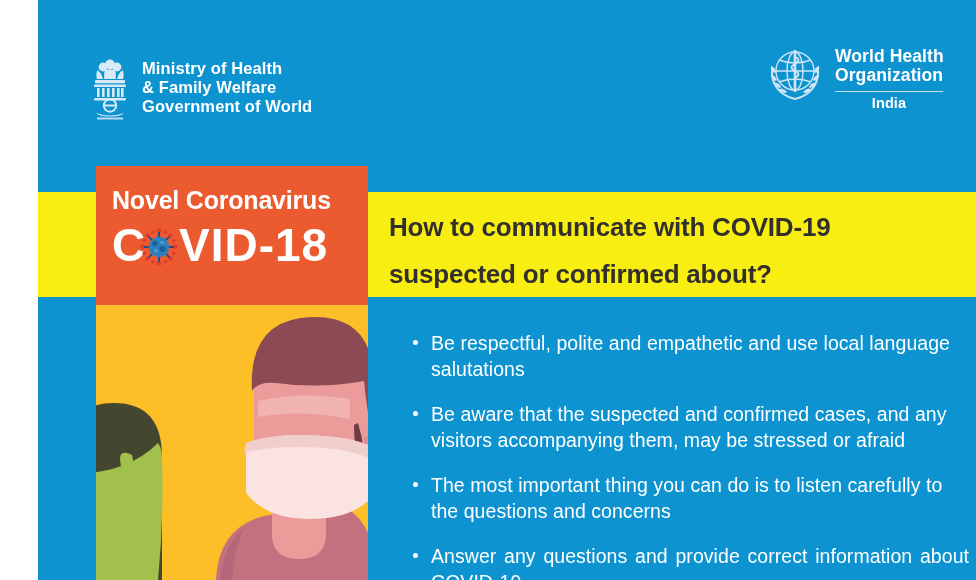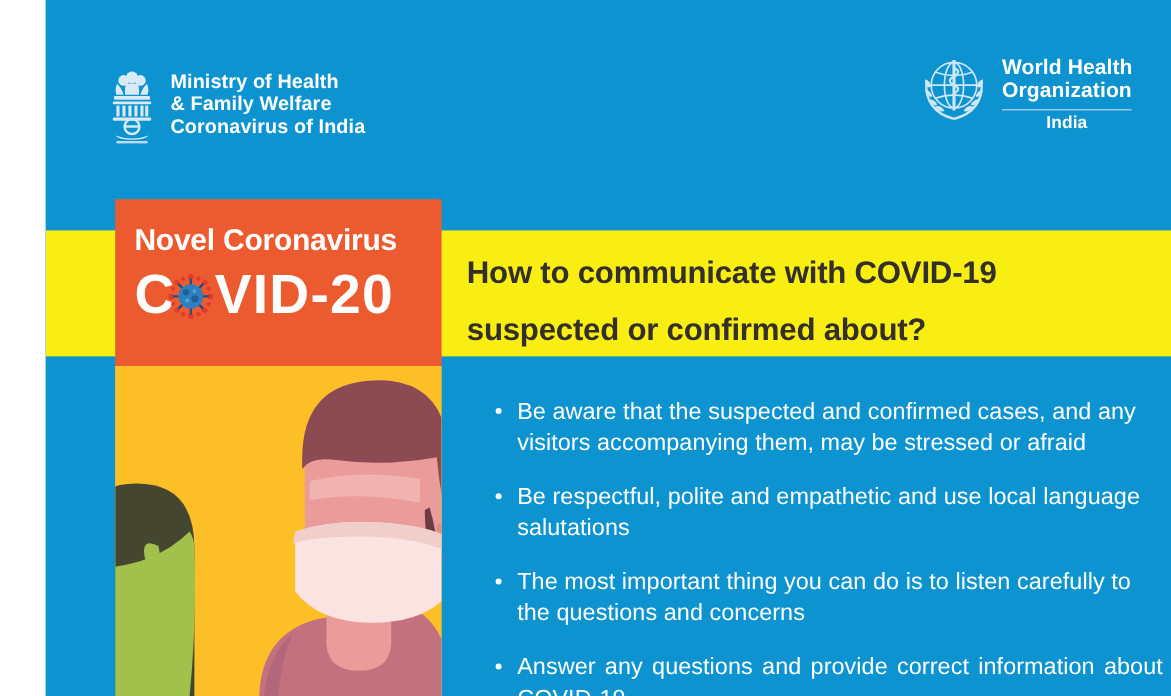--- a/index.html
+++ b/index.html
@@ -202,21 +202,21 @@
             <rect x="13" y="46.4" width="14" height="2" rx="1"></rect>
 
             <path d="M6 55 q14 5 28 0 q-3 3.5 -14 3.5 q-11 0 -14 -3.5 z"></path>
           </g>
           <rect x="7" y="59.5" width="26" height="2" fill="#bcdcf0"></rect>
         </svg>
       </span>
       <div class="logo-text">
         <div>Ministry of Health</div>
         <div>&amp; Family Welfare</div>
-        <div>Coronavirus of India</div>
+        <div>Government of World</div>
       </div>
     </div>
 
     <div class="logo-block" id="who-logo">
       <span class="emblem-wrap">
         <svg width="58" height="58" viewBox="0 0 58 58" aria-hidden="true">
           <g stroke="#cfe6f5" fill="none" stroke-width="1.4">
 
             <path d="M29 54 C12 50 5 38 6 24" stroke-width="2"></path>
             <path d="M29 54 C46 50 53 38 52 24" stroke-width="2"></path>
@@ -291,21 +291,21 @@
               <line x1="19" y1="19" x2="8.6" y2="29.4"></line>
                 <line x1="19" y1="19" x2="29.4" y2="29.4"></line>
             </g>
             <circle cx="19" cy="19" r="10.2" fill="#2e7fbf"></circle>
             <circle cx="15" cy="15.5" r="2.6" fill="#1e5f94"></circle>
             <circle cx="22.5" cy="21" r="3" fill="#1e5f94"></circle>
             <circle cx="16" cy="22.5" r="1.8" fill="#4fa3d8"></circle>
             <circle cx="22" cy="14.5" r="1.6" fill="#4fa3d8"></circle>
           </svg>
         </span>
-        <span class="cw" id="covid-rest">VID-20</span>
+        <span class="cw" id="covid-rest">VID-18</span>
       </div>
     </div>
 
     <div id="illustration">
       <svg width="272" height="275" viewBox="0 0 272 275" aria-hidden="true">
         <rect x="0" y="0" width="272" height="275" fill="#fcbf28"></rect>
 
         <g>
           <path d="M-30 275 L-30 150 q0 -52 48 -52 q48 0 48 54 l0 123 z" fill="#454630"></path>
           <path d="M66 152 q0 -8 -4 -14 q-14 14 -34 22 q-22 9 -62 10 l0 105 l96 0 q6 -60 4 -123 z" fill="#a2c04c"></path>
@@ -338,25 +338,25 @@
   </div>
 
   <div id="headline">
     <span class="hl">How to communicate with COVID-19</span>
     <span class="hl">suspected or confirmed about?</span>
   </div>
 
   <div id="bullets">
     <div class="bullet-item">
       <span class="bullet-dot"></span>
-      <span class="bullet-text">Be aware that the suspected and confirmed cases, and any visitors accompanying them, may be stressed or afraid</span>
+      <span class="bullet-text">Be respectful, polite and empathetic and use local language salutations</span>
     </div>
     <div class="bullet-item">
       <span class="bullet-dot"></span>
-      <span class="bullet-text">Be respectful, polite and empathetic and use local language salutations</span>
+      <span class="bullet-text">Be aware that the suspected and confirmed cases, and any visitors accompanying them, may be stressed or afraid</span>
     </div>
     <div class="bullet-item">
       <span class="bullet-dot"></span>
       <span class="bullet-text">The most important thing you can do is to listen carefully to the questions and concerns</span>
     </div>
     <div class="bullet-item justify">
       <span class="bullet-dot"></span>
       <span class="bullet-text">Answer any questions and provide correct information about COVID-19</span>
     </div>
   </div>

